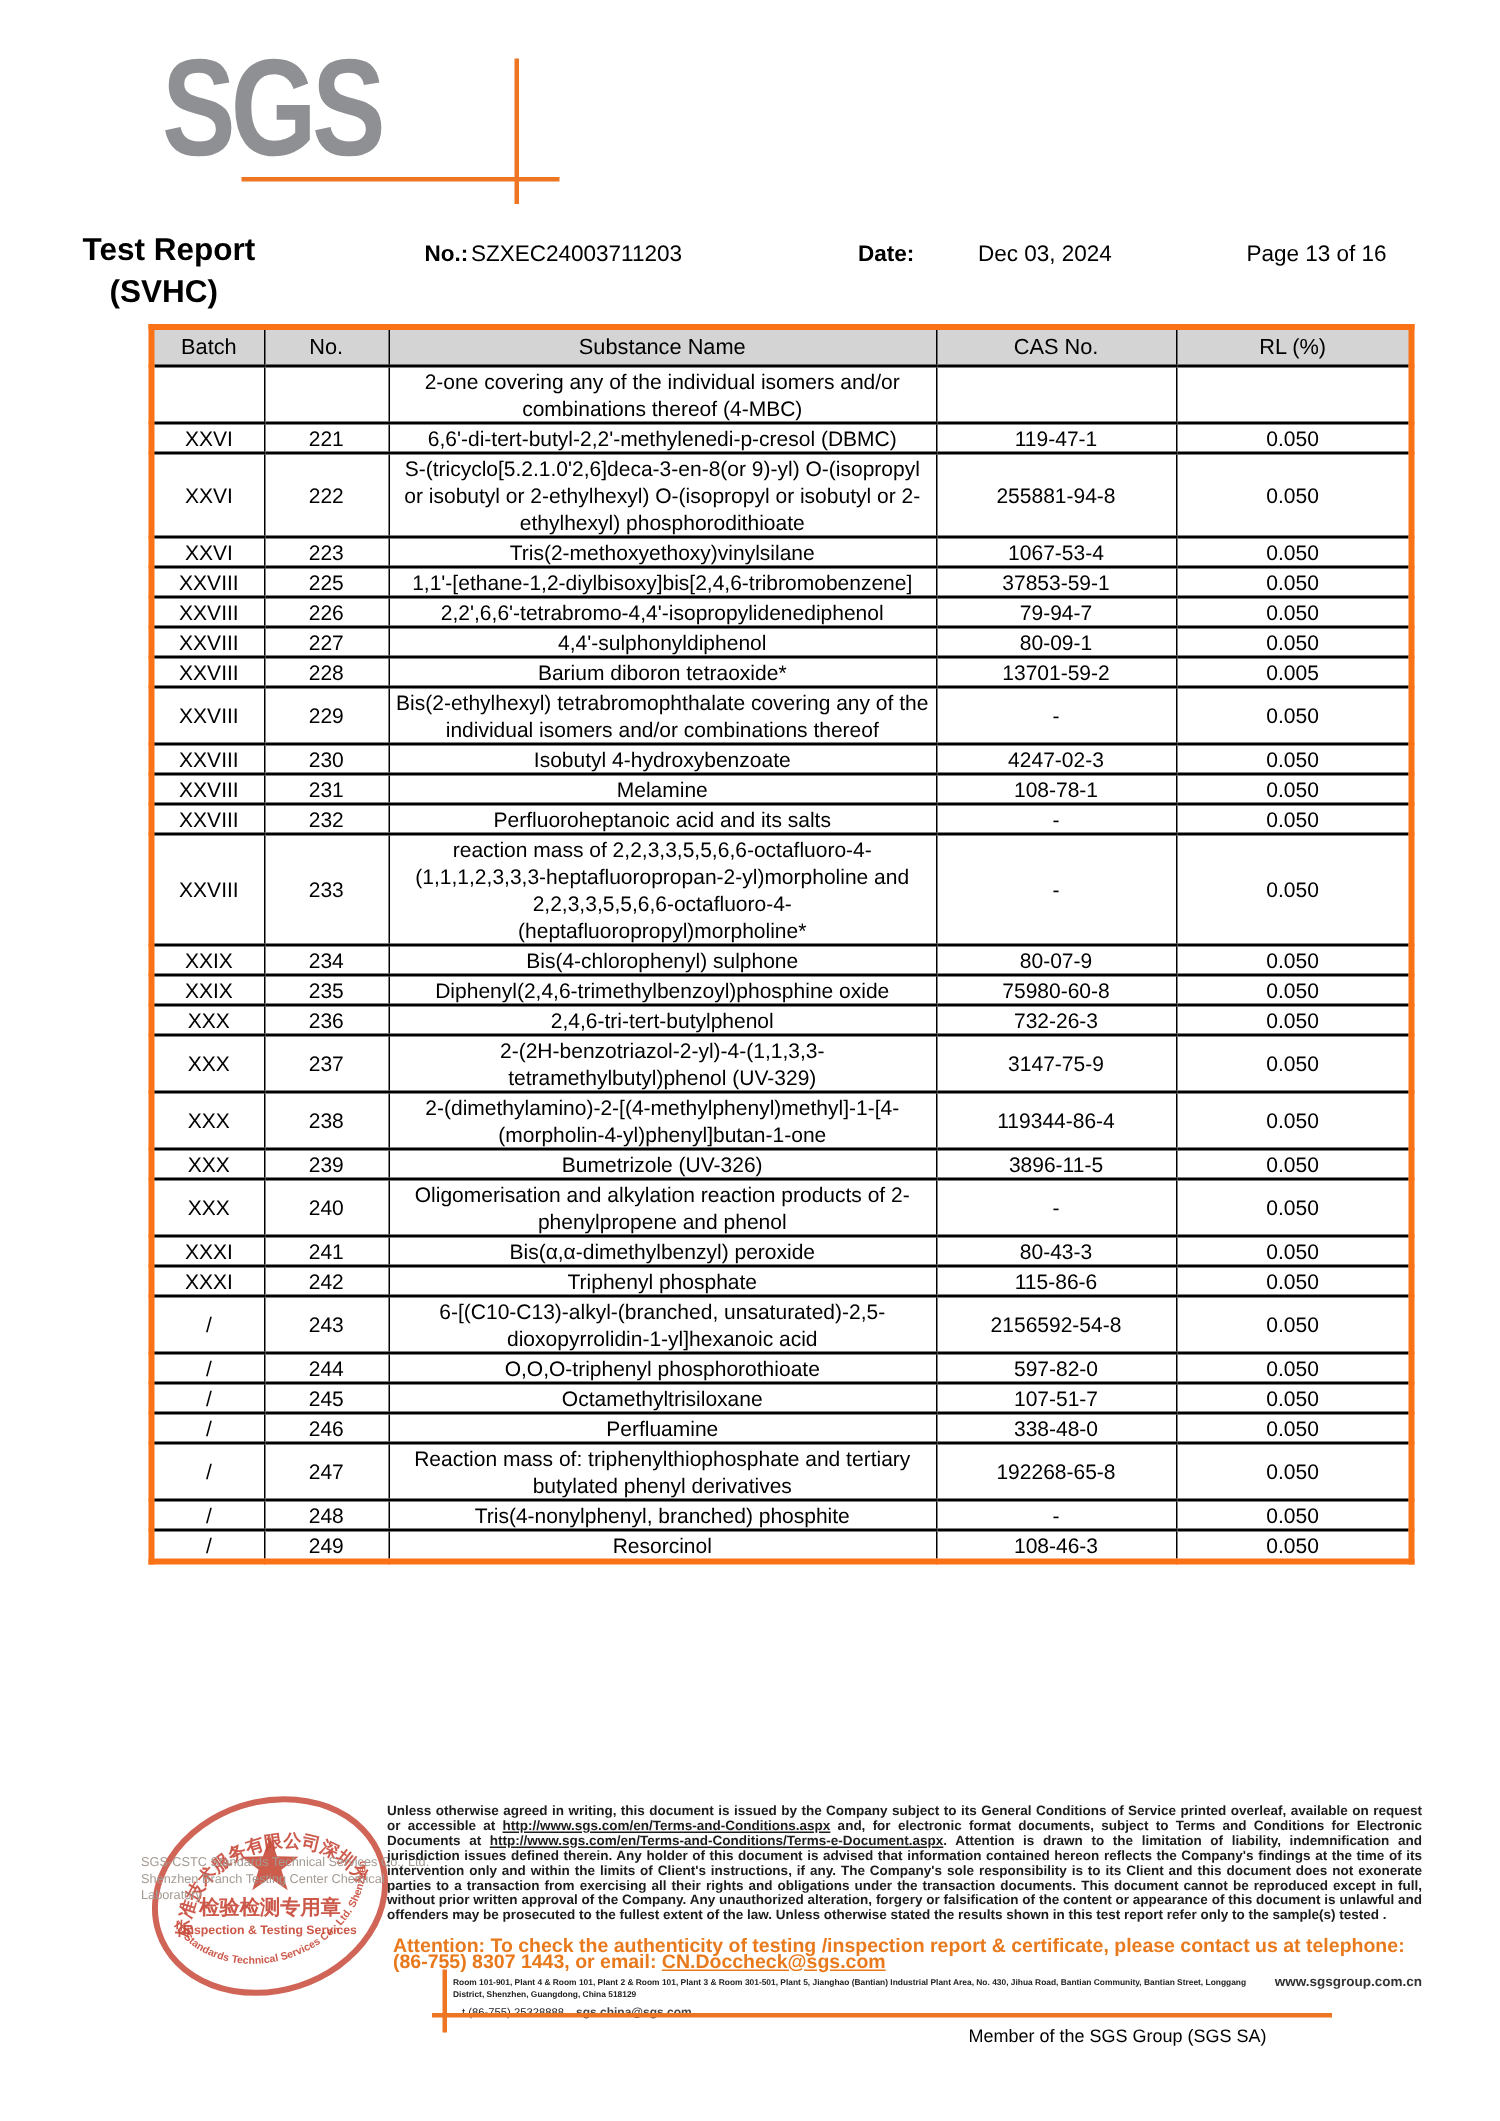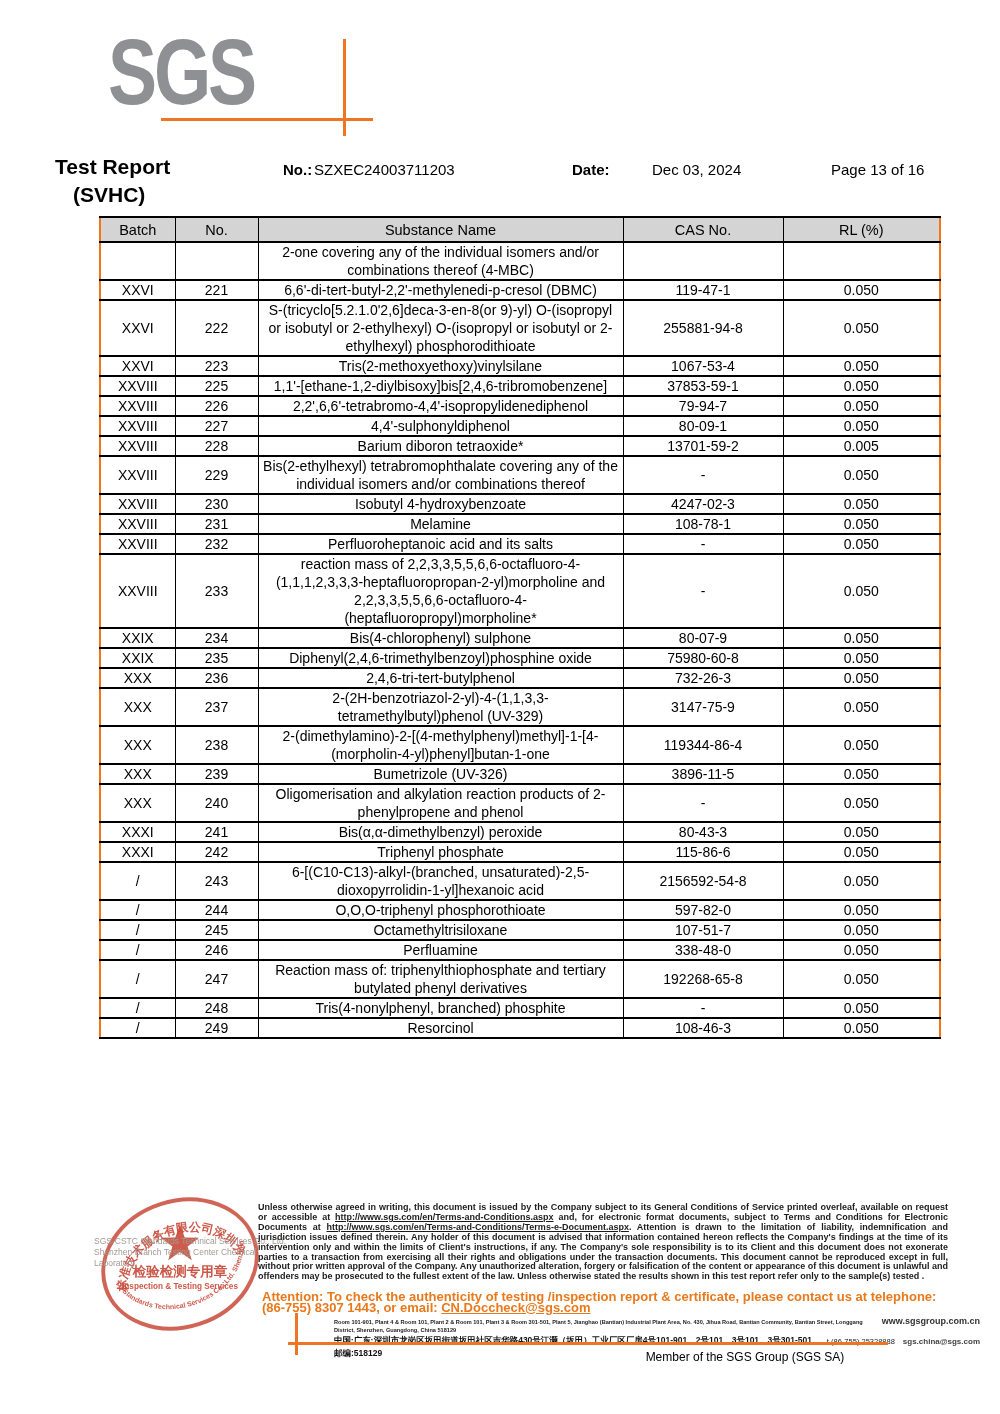--- a/index.html
+++ b/index.html
@@ -29,38 +29,38 @@
   
   .tbl-wrap{position:absolute;left:99px;top:216px;width:840px;}
   table{border-collapse:collapse;width:100%;table-layout:fixed;}
   th,td{
     border-left:1px solid #000;border-right:1px solid #000;
     border-top:2px solid #000;border-bottom:2px solid #000;
     text-align:center;vertical-align:middle;
     font-size:14px;line-height:18px;padding:0 3px;
     overflow-wrap:break-word;
   }
-  table{border:2px solid #f97316;}
+  table{border:4px solid #f97316;}
   th{background:#d4d4d4;font-weight:400;font-size:14.5px;height:23px;}
   col.c1{width:75px;} col.c2{width:83px;} col.c3{width:365px;}
   col.c4{width:160px;} col.c5{width:157px;}
   
   .stamp{position:absolute;left:88px;top:1192px;width:185px;height:155px;}
   .lab-lines{position:absolute;left:94px;top:1236px;width:200px;font-size:8.5px;line-height:11px;color:#a39a92;}
   .disclaimer{
     position:absolute;left:258px;top:1203px;width:690px;
     font-size:9px;line-height:9.9px;font-weight:700;color:#1c1c1c;text-align:justify;
   }
   .disclaimer .url{text-decoration:underline;color:#1c1c1c;}
   .attention{
     position:absolute;left:262px;top:1292px;width:688px;
     font-size:13px;line-height:10.5px;font-weight:700;color:#e8791c;
   }
   .attention .mail{text-decoration:underline;color:#e8791c;}
-  .addr-block{position:absolute;left:302px;top:1316px;width:646px;margin-left:32px;}
+  .addr-block{position:absolute;left:302px;top:1316px;width:646px;}
   .addr-row{display:flex;align-items:flex-start;}
   .addr-en{flex:1;font-size:5.6px;line-height:8px;font-weight:700;color:#222;padding-top:2px;}
   .addr-www{font-size:9px;font-weight:700;color:#333;margin-left:6px;white-space:nowrap;}
   .addr-cn{flex:1;font-size:8.5px;line-height:13px;font-weight:700;color:#111;}
   .addr-tel{font-size:7.5px;color:#222;margin:3px 8px 0 6px;white-space:nowrap;}
   .addr-mail{font-size:8px;font-weight:700;color:#444;margin-top:3px;white-space:nowrap;}
   .foot-hline{position:absolute;left:288px;top:1342px;width:600px;height:3px;background:#ee7623;}
   .foot-vline{position:absolute;left:295px;top:1313px;width:2.5px;height:42px;background:#ee7623;}
   .member{position:absolute;left:600px;top:1350px;width:290px;text-align:center;font-size:12px;color:#000000;}
 </style>
@@ -337,21 +337,20 @@
 <div class="attention"><span>Attention: To check the authenticity of testing /inspection report &amp; certificate, please contact us at telephone: (86-755) 8307 1443, or email: </span><span class="mail">CN.Doccheck@sgs.com</span></div>
 
 <div class="foot-vline"></div>
 
 <div class="addr-block">
   <div class="addr-row">
     <div class="addr-en">Room 101-901, Plant 4 &amp; Room 101, Plant 2 &amp; Room 101, Plant 3 &amp; Room 301-501, Plant 5, Jianghao (Bantian) Industrial Plant Area, No. 430, Jihua Road, Bantian Community, Bantian Street, Longgang District, Shenzhen, Guangdong, China 518129</div>
     <div class="addr-www">www.sgsgroup.com.cn</div>
   </div>
   <div class="addr-row">
-    <div class="addr-cn">中国·广东·深圳市龙岗区坂田街道坂田社区吉华路430号江灏（坂田）工业厂区厂房4号101-901、2号101、3号101、3号301-501 邮编:518129</div>
     <div class="addr-tel">t (86-755) 25328888</div>
     <div class="addr-mail">sgs.china@sgs.com</div>
   </div>
 </div>
 
 <div class="foot-hline"></div>
 
 <div class="member">Member of the SGS Group (SGS SA)</div>
 
 </body></html>

